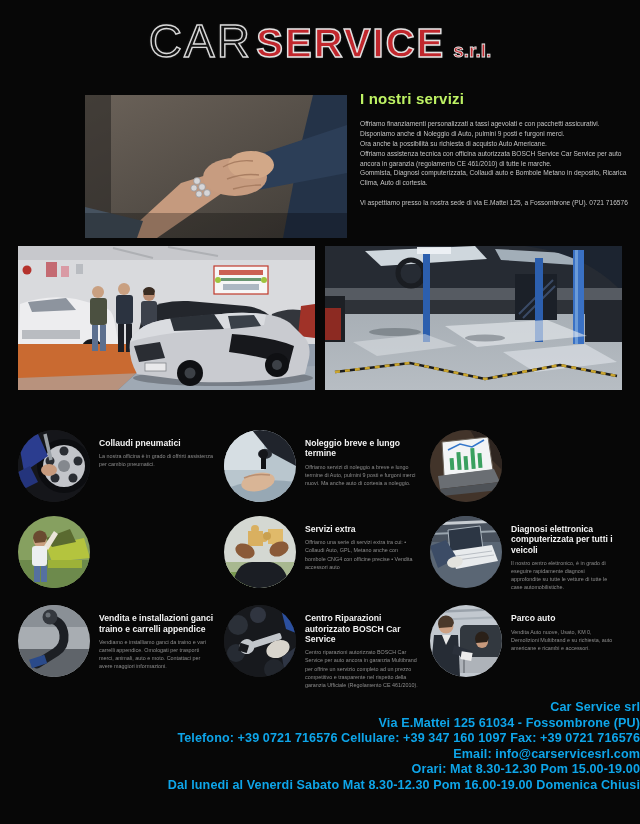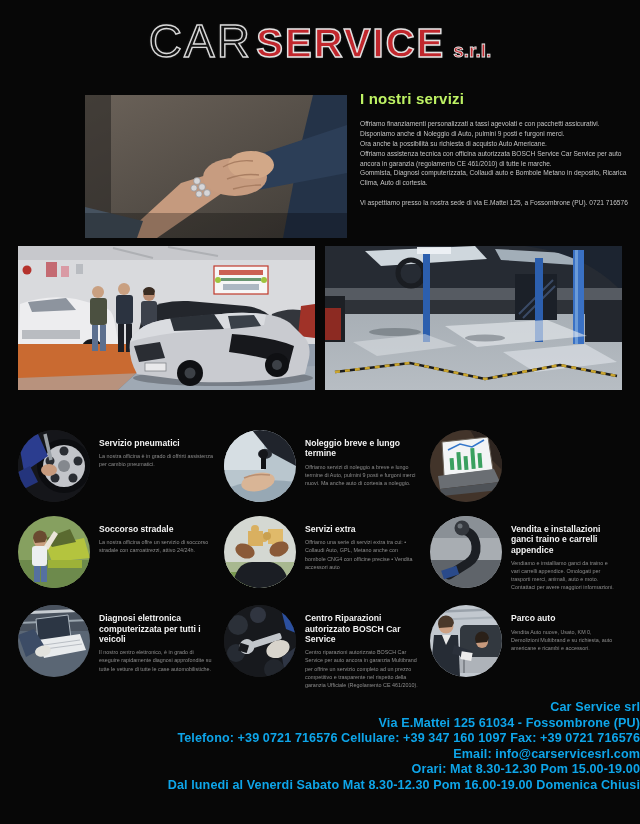--- a/index.html
+++ b/index.html
@@ -202,21 +202,21 @@
               <circle cx="32" cy="31" r="4.5"></circle>
             </g>
           <circle cx="46" cy="36" r="6" fill="#84888e"></circle>
           <polygon points="0,8 20,4 30,26 6,42" fill="#2b3d8f"></polygon>
           <polygon points="0,42 12,36 20,52 0,62" fill="#24347c"></polygon>
           <line x1="27" y1="4" x2="33" y2="30" stroke="#9aa0a6" stroke-width="3.5"></line>
           <ellipse cx="31" cy="40" rx="8" ry="6" fill="#c79a7d"></ellipse>
         </svg>
       </div>
       <div class="s-body">
-        <div class="s-title">Servizio pneumatici</div>
+        <div class="s-title">Collaudi pneumatici</div>
         <div class="s-desc">La nostra officina è in grado di offrirti assistenza per cambio pneumatici.</div>
       </div>
     </div>
 
     <div class="svc">
       <div class="s-icon">
         <svg width="72" height="72" viewBox="0 0 72 72">
           <rect width="72" height="72" fill="#b9c6ce"></rect>
           <rect width="40" height="40" fill="#d6dee3"></rect>
           <path d="M0,60 q30,-14 72,-8 l0,20 -72,0 z" fill="#97a8b4"></path>
@@ -263,24 +263,20 @@
           <polygon points="28,22 52,13 58,26 34,31" fill="#5a6a30"></polygon>
           <rect x="30" y="44" width="34" height="8" fill="#9db238"></rect>
           <circle cx="22" cy="25" r="6.5" fill="#caa080"></circle>
           <path d="M15,22 a7,7 0 0 1 14,-1 l-2,5 -10,1 z" fill="#6a4a30"></path>
           <polygon points="26,30 36,15 40,18 30,34" fill="#ece5da"></polygon>
           <rect x="14" y="30" width="15" height="20" rx="3" fill="#eceff0"></rect>
           <rect x="16" y="50" width="6" height="16" fill="#5570a0"></rect>
             <rect x="23" y="50" width="6" height="16" fill="#5570a0"></rect>
         </svg>
       </div>
-      <div class="s-body">
-        <div class="s-title">Soccorso stradale</div>
-        <div class="s-desc">La nostra officina offre un servizio di soccorso stradale con carroattrezzi, attivo 24/24h.</div>
-      </div>
     </div>
 
     <div class="svc">
       <div class="s-icon">
         <svg width="72" height="72" viewBox="0 0 72 72">
           <rect width="72" height="72" fill="#d4d8d2"></rect>
           <rect y="46" width="72" height="26" fill="#a8b890"></rect>
           <rect x="2" y="56" width="26" height="16" fill="#7a9a50"></rect>
           <rect x="24" y="15" width="15" height="15" fill="#d9b060"></rect>
           <circle cx="40" cy="22" r="4" fill="#d9b060"></circle>
@@ -295,55 +291,55 @@
       </div>
       <div class="s-body">
         <div class="s-title">Servizi extra</div>
         <div class="s-desc">Offriamo una serie di servizi extra tra cui: • Collaudi Auto, GPL, Metano anche con bombole CNG4 con officine precise • Vendita accessori auto</div>
       </div>
     </div>
 
     <div class="svc">
       <div class="s-icon">
         <svg width="72" height="72" viewBox="0 0 72 72">
-          <rect width="72" height="72" fill="#a8adb2"></rect>
-          <rect width="72" height="22" fill="#8a9096"></rect>
-          <rect y="44" width="72" height="28" fill="#5f646a"></rect>
-          <path d="M33,14 q12,3 13,16 q1,11 -8,17 l-19,12" fill="none" stroke="#1c1f24" stroke-width="9" stroke-linecap="round"></path>
-          <circle cx="32" cy="12" r="7.5" fill="#34383e"></circle>
-          <circle cx="30" cy="10" r="2.5" fill="#6a7076"></circle>
-          <rect x="12" y="52" width="16" height="9" fill="#2a4a8a" transform="rotate(-18 20 56)"></rect>
-        </svg>
-      </div>
-      <div class="s-body">
-        <div class="s-title">Vendita e installazioni ganci traino e carrelli appendice</div>
-        <div class="s-desc">Vendiamo e installiamo ganci da traino e vari carrelli appendice. Omologati per trasporti merci, animali, auto e moto. Contattaci per avere maggiori informazioni.</div>
-      </div>
-    </div>
-
-    <div class="svc">
-      <div class="s-icon">
-        <svg width="72" height="72" viewBox="0 0 72 72">
           <rect width="72" height="72" fill="#5a6674"></rect>
           <rect width="72" height="26" fill="#49525e"></rect>
           <line x1="0" y1="8" x2="72" y2="5" stroke="#c8cdd2" stroke-width="3"></line>
           <line x1="0" y1="18" x2="72" y2="15" stroke="#9aa5ae" stroke-width="2"></line>
           <polygon points="18,14 50,10 53,33 20,37" fill="#2c3644" stroke="#aab4bd" stroke-width="1"></polygon>
           <polygon points="20,35 62,29 68,45 26,53" fill="#e8ebed"></polygon>
           <g stroke="#b9bec4" stroke-width="1">
               <line x1="26" y1="40" x2="62" y2="35"></line>
               <line x1="27" y1="44" x2="64" y2="39"></line>
             </g>
           <polygon points="0,30 16,24 27,42 8,52" fill="#3c4c66"></polygon>
           <ellipse cx="25" cy="46" rx="8" ry="5.5" fill="#e2e2dd" transform="rotate(-14 25 46)"></ellipse>
         </svg>
       </div>
       <div class="s-body">
         <div class="s-title">Diagnosi elettronica computerizzata per tutti i veicoli</div>
         <div class="s-desc">Il nostro centro elettronico, è in grado di eseguire rapidamente diagnosi approfondite su tutte le vetture di tutte le case automobilistiche.</div>
+      </div>
+    </div>
+
+    <div class="svc">
+      <div class="s-icon">
+        <svg width="72" height="72" viewBox="0 0 72 72">
+          <rect width="72" height="72" fill="#a8adb2"></rect>
+          <rect width="72" height="22" fill="#8a9096"></rect>
+          <rect y="44" width="72" height="28" fill="#5f646a"></rect>
+          <path d="M33,14 q12,3 13,16 q1,11 -8,17 l-19,12" fill="none" stroke="#1c1f24" stroke-width="9" stroke-linecap="round"></path>
+          <circle cx="32" cy="12" r="7.5" fill="#34383e"></circle>
+          <circle cx="30" cy="10" r="2.5" fill="#6a7076"></circle>
+          <rect x="12" y="52" width="16" height="9" fill="#2a4a8a" transform="rotate(-18 20 56)"></rect>
+        </svg>
+      </div>
+      <div class="s-body">
+        <div class="s-title">Vendita e installazioni ganci traino e carrelli appendice</div>
+        <div class="s-desc">Vendiamo e installiamo ganci da traino e vari carrelli appendice. Omologati per trasporti merci, animali, auto e moto. Contattaci per avere maggiori informazioni.</div>
       </div>
     </div>
 
     <div class="svc">
       <div class="s-icon">
         <svg width="72" height="72" viewBox="0 0 72 72">
           <rect width="72" height="72" fill="#17191d"></rect>
           <circle cx="14" cy="20" r="10" fill="#2b3038"></circle>
             <circle cx="34" cy="10" r="8" fill="#303540"></circle>
           <circle cx="12" cy="48" r="9" fill="#262b33"></circle>

